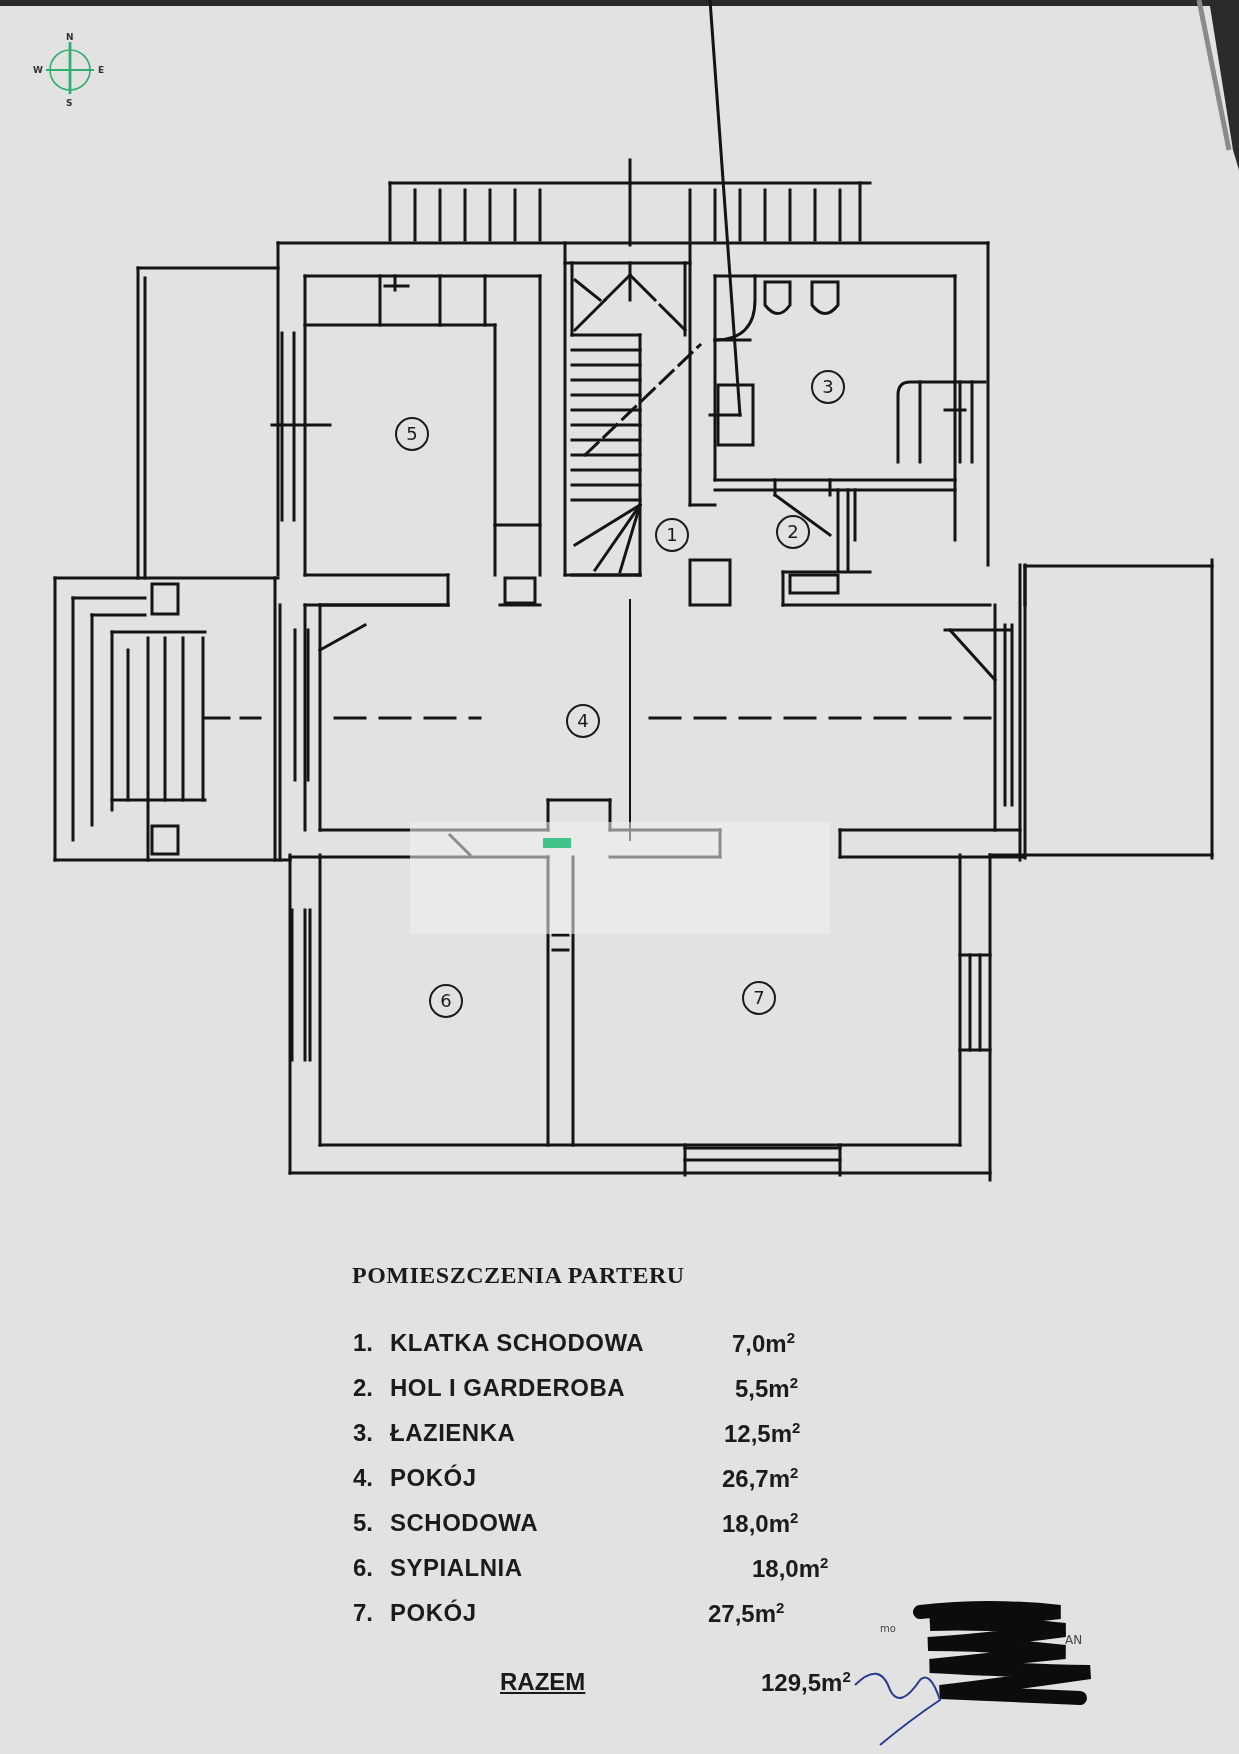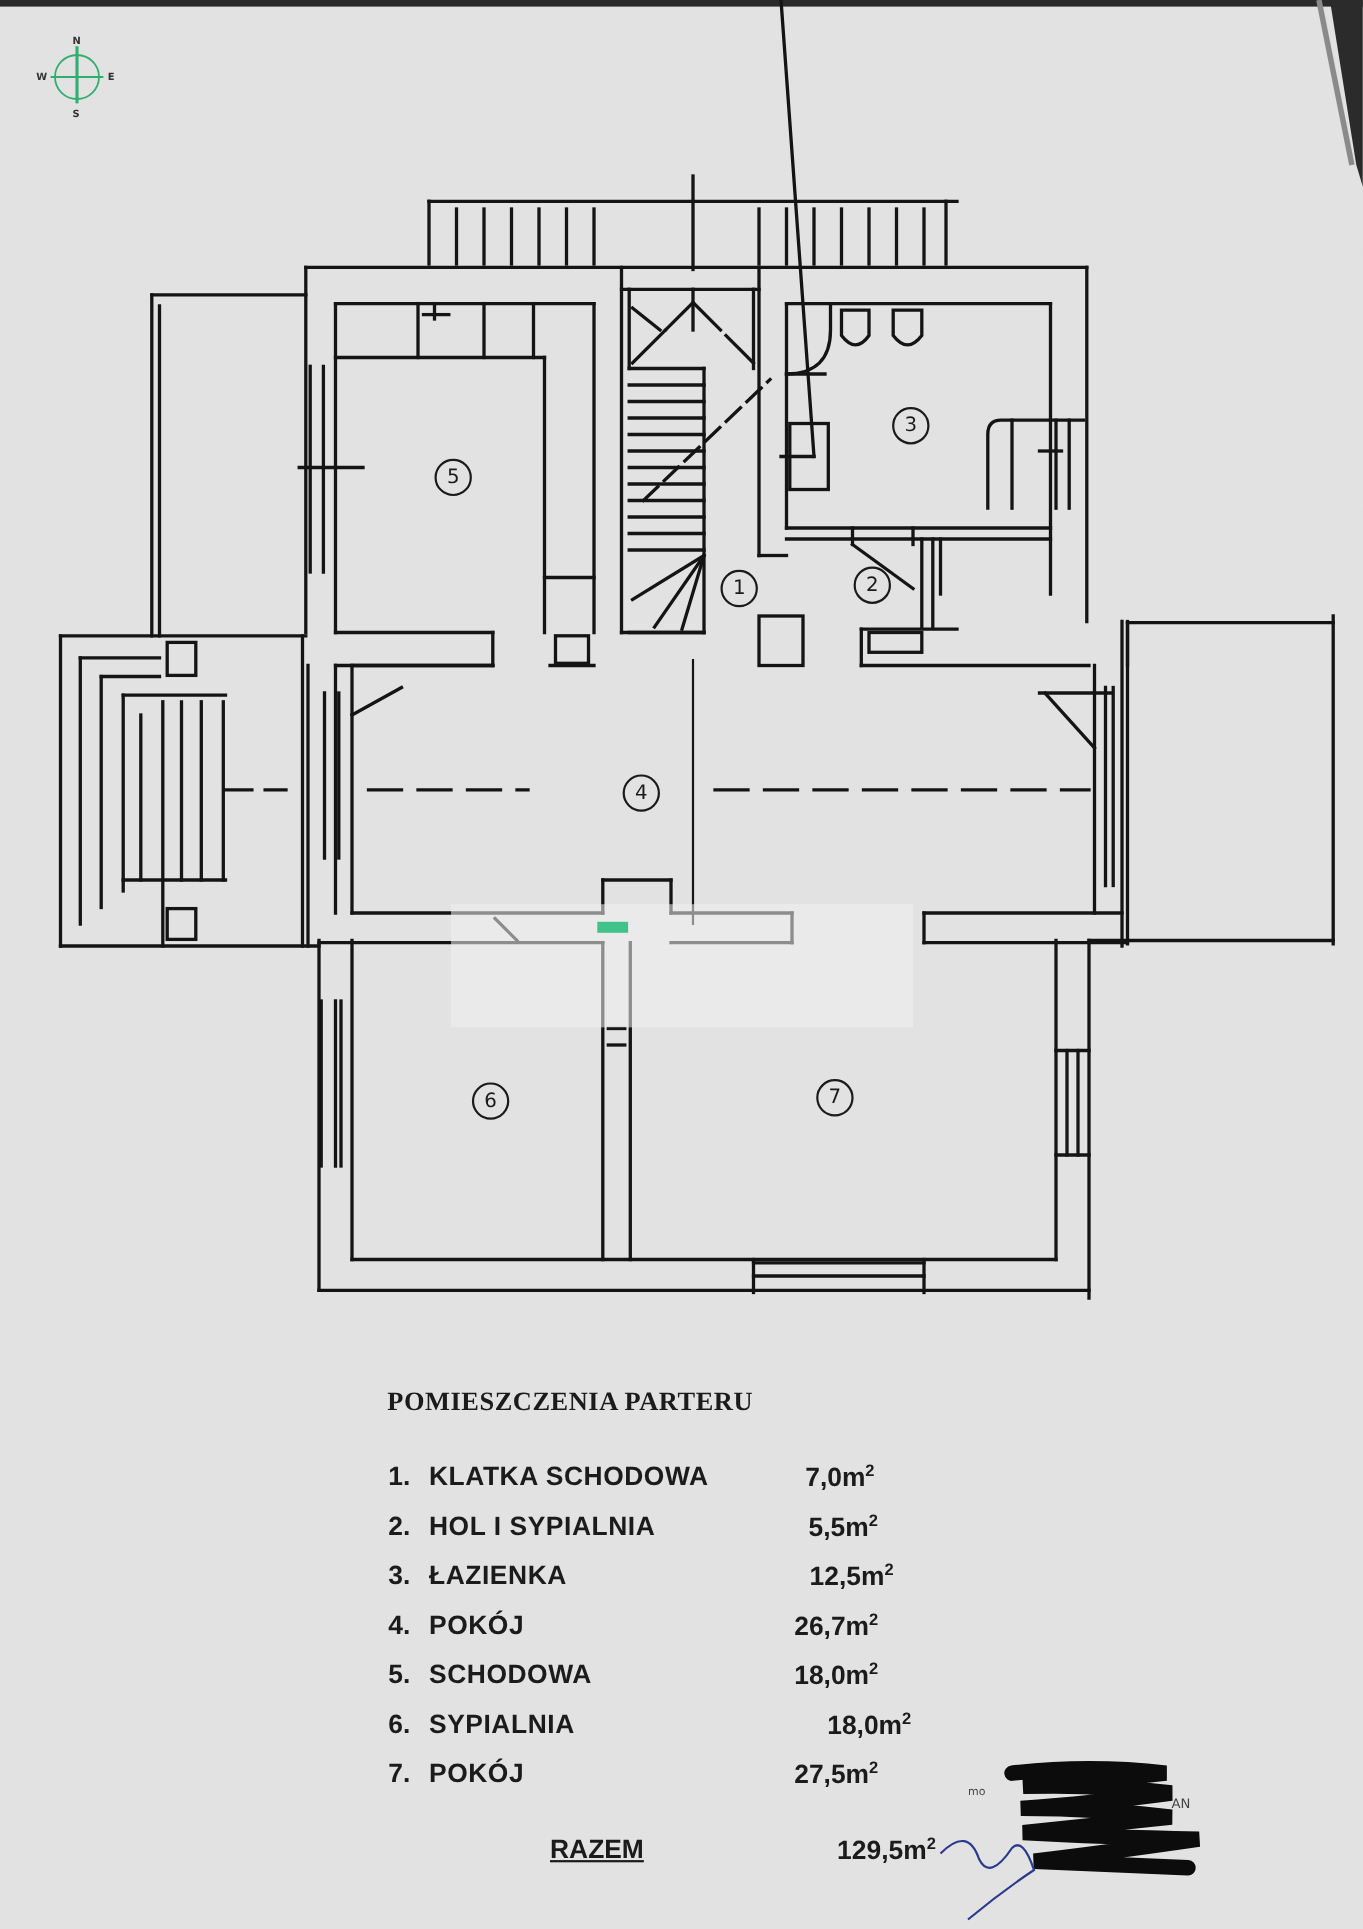--- a/index.html
+++ b/index.html
@@ -287,47 +287,47 @@
 <div class="legend">
   <div class="legend-title">POMIESZCZENIA  PARTERU</div>
 
   <div class="legend-row">
     <span class="num">1.</span>
     <span class="name">KLATKA  SCHODOWA</span>
     <span class="area" style="left:380px;"><span>7,0m</span><sup>2</sup></span>
   </div>
   <div class="legend-row">
     <span class="num">2.</span>
-    <span class="name">HOL  I  SYPIALNIA</span>
+    <span class="name">HOL  I  GARDEROBA</span>
     <span class="area" style="left:383px;"><span>5,5m</span><sup>2</sup></span>
   </div>
   <div class="legend-row">
     <span class="num">3.</span>
     <span class="name">ŁAZIENKA</span>
-    <span class="area" style="left:384px;"><span>12,5m</span><sup>2</sup></span>
+    <span class="area" style="left:372px;"><span>12,5m</span><sup>2</sup></span>
   </div>
   <div class="legend-row">
     <span class="num">4.</span>
     <span class="name">POKÓJ</span>
     <span class="area" style="left:370px;"><span>26,7m</span><sup>2</sup></span>
   </div>
   <div class="legend-row">
     <span class="num">5.</span>
     <span class="name">SCHODOWA</span>
     <span class="area" style="left:370px;"><span>18,0m</span><sup>2</sup></span>
   </div>
   <div class="legend-row">
     <span class="num">6.</span>
     <span class="name">SYPIALNIA</span>
     <span class="area" style="left:400px;"><span>18,0m</span><sup>2</sup></span>
   </div>
   <div class="legend-row">
     <span class="num">7.</span>
     <span class="name">POKÓJ</span>
-    <span class="area" style="left:370px;"><span>27,5m</span><sup>2</sup></span>
+    <span class="area" style="left:356px;"><span>27,5m</span><sup>2</sup></span>
   </div>
 
   <div class="total-row">
     <span>RAZEM</span>
     <span class="area"><span>129,5m</span><sup>2</sup></span>
   </div>
 </div>
 
 <svg class="stamp" viewBox="0 0 280 150">
   <path d="M 70 12 Q 140 4 210 12 Q 140 20 80 24 Q 150 22 215 30 Q 140 40 78 44 Q 150 44 215 52 Q 140 60 80 66 Q 150 70 240 72 Q 150 85 90 92 Q 160 95 230 98" stroke="#0c0c0c" stroke-width="14" fill="none" stroke-linecap="round"></path>

